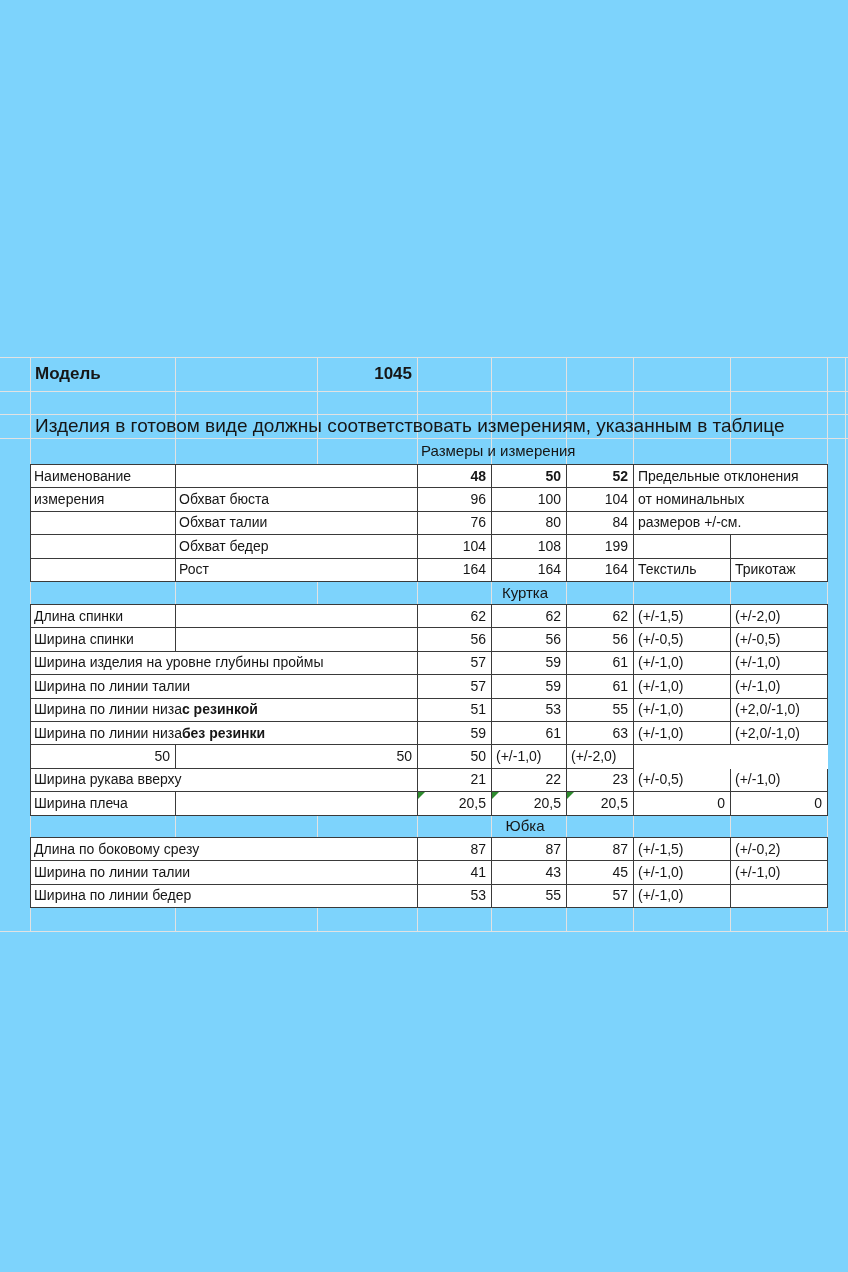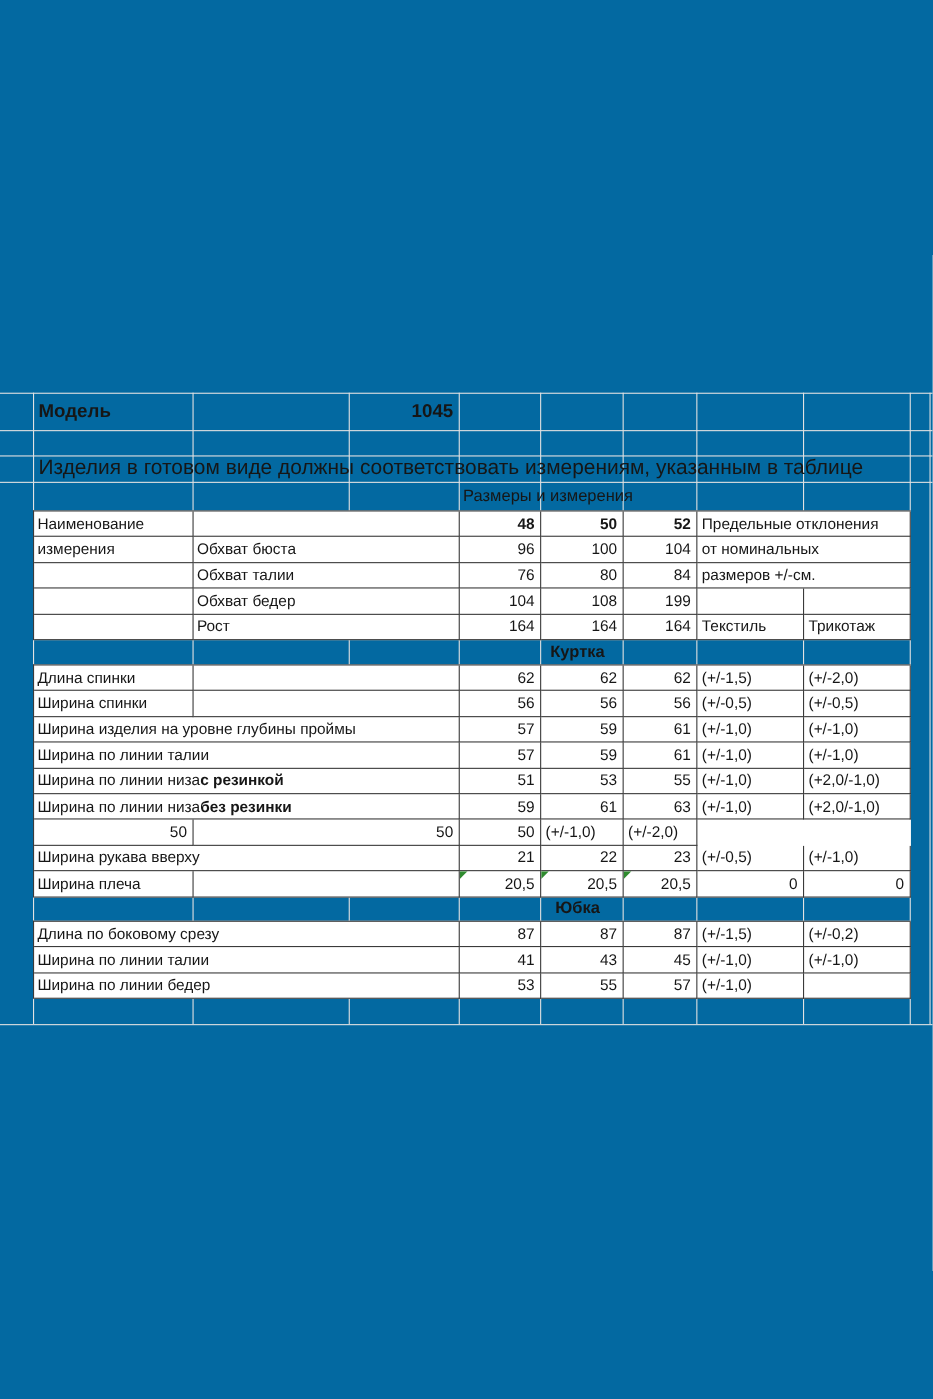--- a/index.html
+++ b/index.html
@@ -1,30 +1,30 @@
 <!DOCTYPE html>
 <html><head>
 <meta charset="utf-8">
 <style>
   html,body{margin:0;padding:0;background:#ffffff;}
   #canvas{
-    position:relative;width:848px;height:1272px;background:#0369a1;overflow:hidden;
+    position:relative;width:848px;height:1272px;background:#7dd3fc;overflow:hidden;
     font-family:"Liberation Sans",sans-serif;color:#161616;
   }
   
   .vline{position:absolute;top:357px;height:574px;width:1px;background:#e2e2e2;}
   .hline{position:absolute;left:0;width:848px;height:1px;background:#e2e2e2;}
   
   .free{position:absolute;white-space:nowrap;}
   .model-label{left:35px;top:357px;line-height:34px;font-size:17px;font-weight:bold;}
   .model-value{left:175px;top:357px;width:237px;line-height:34px;font-size:17px;font-weight:bold;text-align:right;}
   .note{left:35px;top:414px;line-height:24px;font-size:19px;}
   .tbl-title{left:421px;top:438px;line-height:26px;font-size:15px;}
   .sec-title{position:absolute;left:417px;width:216px;height:23px;line-height:23px;
-    text-align:center;font-weight:bold;font-size:15px;white-space:nowrap;}
+    text-align:center;font-weight:normal;font-size:15px;white-space:nowrap;}
   
   .tbl{
     position:absolute;left:30px;display:grid;background:#ffffff;
     grid-template-columns:145px 242px 74px 75px 67px 97px 97px;
     grid-auto-rows:23.4px;
     border-top:1px solid #3a3a3a;border-left:1px solid #3a3a3a;
   }
   .cell{
     border-right:1px solid #3a3a3a;border-bottom:1px solid #3a3a3a;
     display:flex;align-items:center;font-size:14px;line-height:15px;

